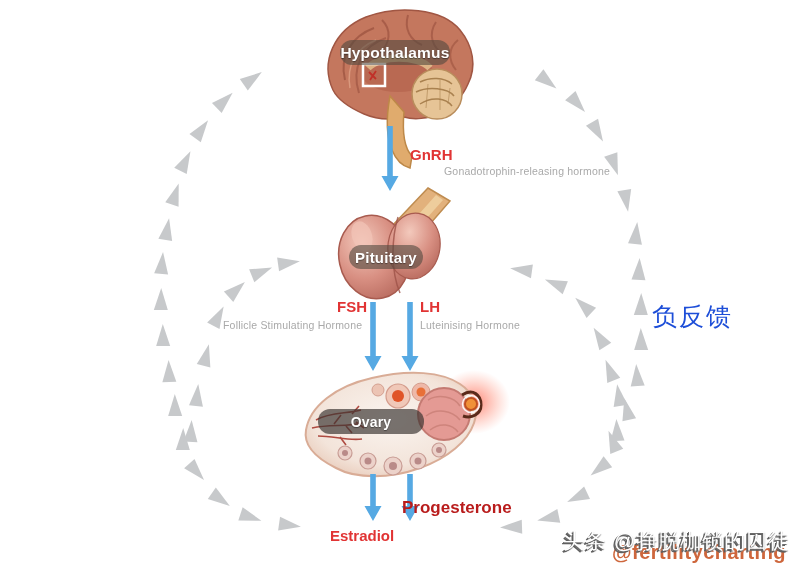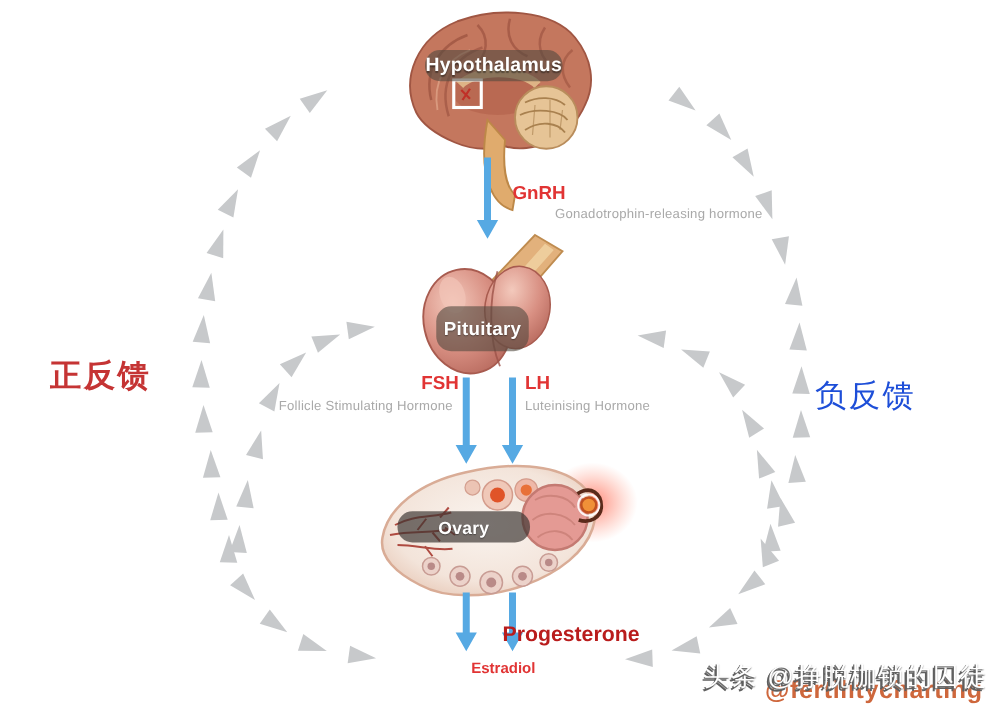--- a/index.html
+++ b/index.html
@@ -181,33 +181,32 @@
       </g>
   </svg>
 
   <div class="txt-layer">
 
     <div class="organ-tag" style="left:340px;top:40px;width:110px;height:25px;font-size:15.5px;">Hypothalamus</div>
 
     <div class="hormone-red" style="left: 410px; top: 146px; color: rgb(225, 52, 52);">GnRH</div>
     <div class="sub-gray" style="left: 410px; top: 165px; color: rgb(169, 169, 169); padding-left: 34px;">Gonadotrophin-releasing hormone</div>
 
-    <div class="organ-tag" style="left:349px;top:245px;width:74px;height:36px;font-size:15px;">Pituitary</div>
+    <div class="organ-tag" style="left:349px;top:245px;width:74px;height:24px;font-size:15px;">Pituitary</div>
 
     <div class="hormone-red" style="left: 337px; top: 298px; color: rgb(225, 52, 52);">FSH</div>
     <div class="sub-gray" style="left: 223px; top: 319px; color: rgb(169, 169, 169);">Follicle Stimulating Hormone</div>
 
     <div class="hormone-red" style="left: 420px; top: 298px; color: rgb(225, 52, 52);">LH</div>
     <div class="sub-gray" style="left: 420px; top: 319px; color: rgb(169, 169, 169);">Luteinising Hormone</div>
 
     <div class="organ-tag" style="left:318px;top:409px;width:106px;height:25px;font-size:14px;background:rgba(58,52,48,0.68);">Ovary</div>
 
-    <div class="hormone-red" style="left: 330px; top: 527px; font-size: 12px; color: rgb(225, 52, 52); margin-left: 47px;">Estradiol</div>
+    <div class="hormone-red" style="left: 330px; top: 527px; font-size: 15px; color: rgb(225, 52, 52);">Estradiol</div>
     <div class="hormone-red" style="left: 402px; top: 498px; font-size: 17px; color: #b91c1c;">Progesterone</div>
 
-    <div class="fb-label fb-pos" style="left: 40px; top: 284px; color: rgb(197, 52, 52);">正反馈</div>
     <div class="fb-label" style="left: 652px; top: 284px; color: #1d4ed8; margin-top: 16px;">负反馈</div>
 
     <div class="wm-under">@fertilitycharting</div>
     <div class="wm-main">头条 @挣脱枷锁的囚徒</div>
 
   </div>
 </div>
 
 </body></html>

